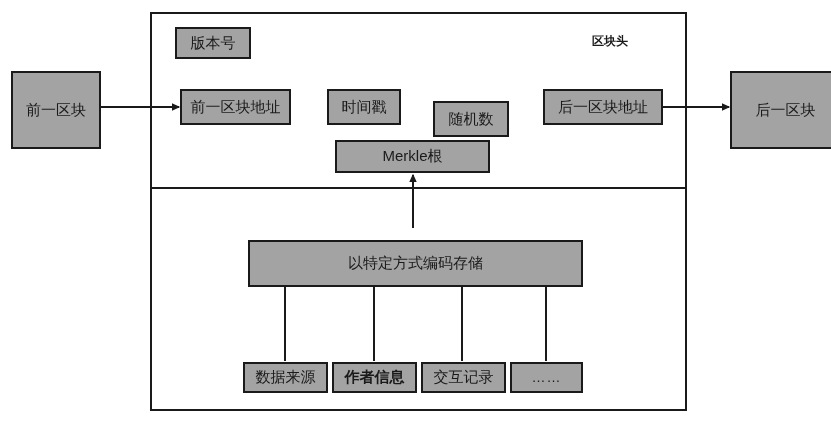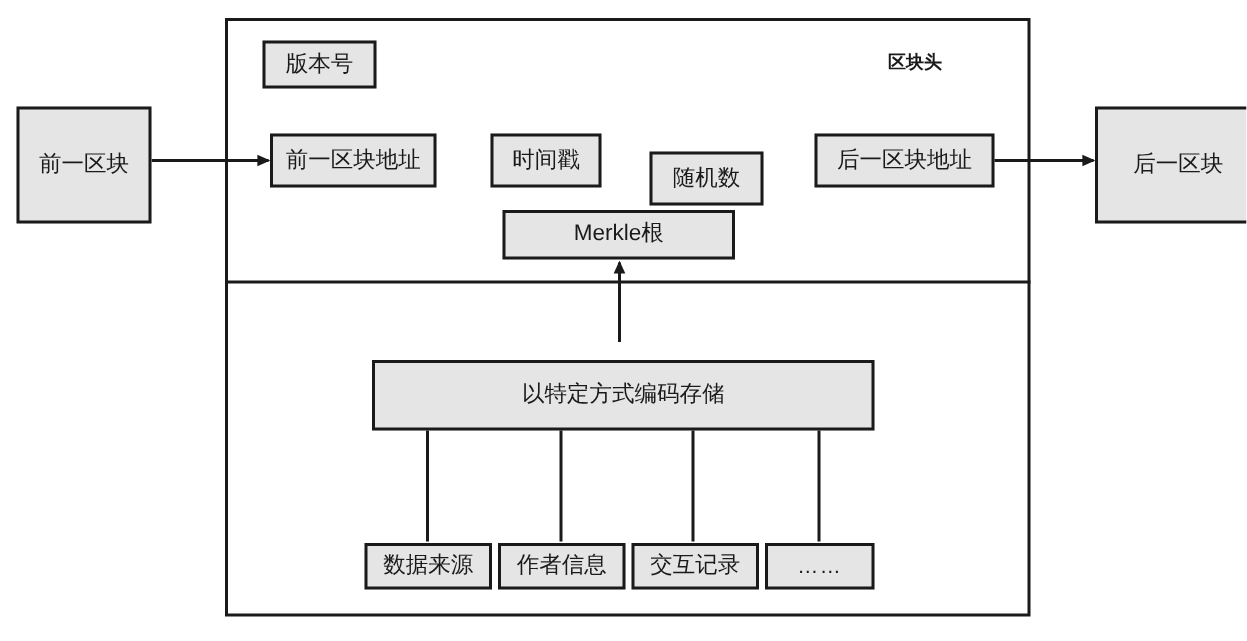--- a/index.html
+++ b/index.html
@@ -21,21 +21,21 @@
     position: absolute;
     left: 0;
     top: 0;
     width: 831px;
     height: 427px;
     pointer-events: none;
   }
   .node {
     position: absolute;
     box-sizing: border-box;
-    background: #e5e5e5;
+    background: #a3a3a3;
     border: 2px solid #1a1a1a;
     display: flex;
     align-items: center;
     justify-content: center;
     text-align: center;
     line-height: 1.1;
     color: #1a1a1a;
     white-space: nowrap;
   }
   .container-box {
@@ -70,21 +70,21 @@
   #next-addr-box   { left: 543px; top: 89px;  width: 120px; height: 36px; font-size: 15px; }
   #merkle-box      { left: 335px; top: 140px; width: 155px; height: 33px; font-size: 15px; }
   #header-label    { left: 592px; top: 33px;  font-size: 12px; }
 
   
   #section-divider { left: 150px; top: 187px; width: 537px; height: 2px; }
 
   
   #encode-box      { left: 248px; top: 228px; width: 335px; height: 47px; font-size: 15px; margin-top: 12px; }
   #source-box      { left: 243px; top: 362px; width: 85px;  height: 31px; font-size: 15px; }
-  #author-box      { left: 332px; top: 362px; width: 85px;  height: 31px; font-size: 15px; }
+  #author-box      { left: 332px; top: 362px; width: 85px;  height: 31px; font-size: 15px; font-weight: bold; }
   #interaction-box { left: 421px; top: 362px; width: 85px;  height: 31px; font-size: 15px; }
   #ellipsis-box    { left: 510px; top: 362px; width: 73px;  height: 31px; font-size: 14px; letter-spacing: 1px; }
 </style>
 </head>
 <body>
 
 <div id="canvas">
 
   <svg class="svg-layer" viewBox="0 0 831 427" width="831" height="427" xmlns="http://www.w3.org/2000/svg">
     <defs>

